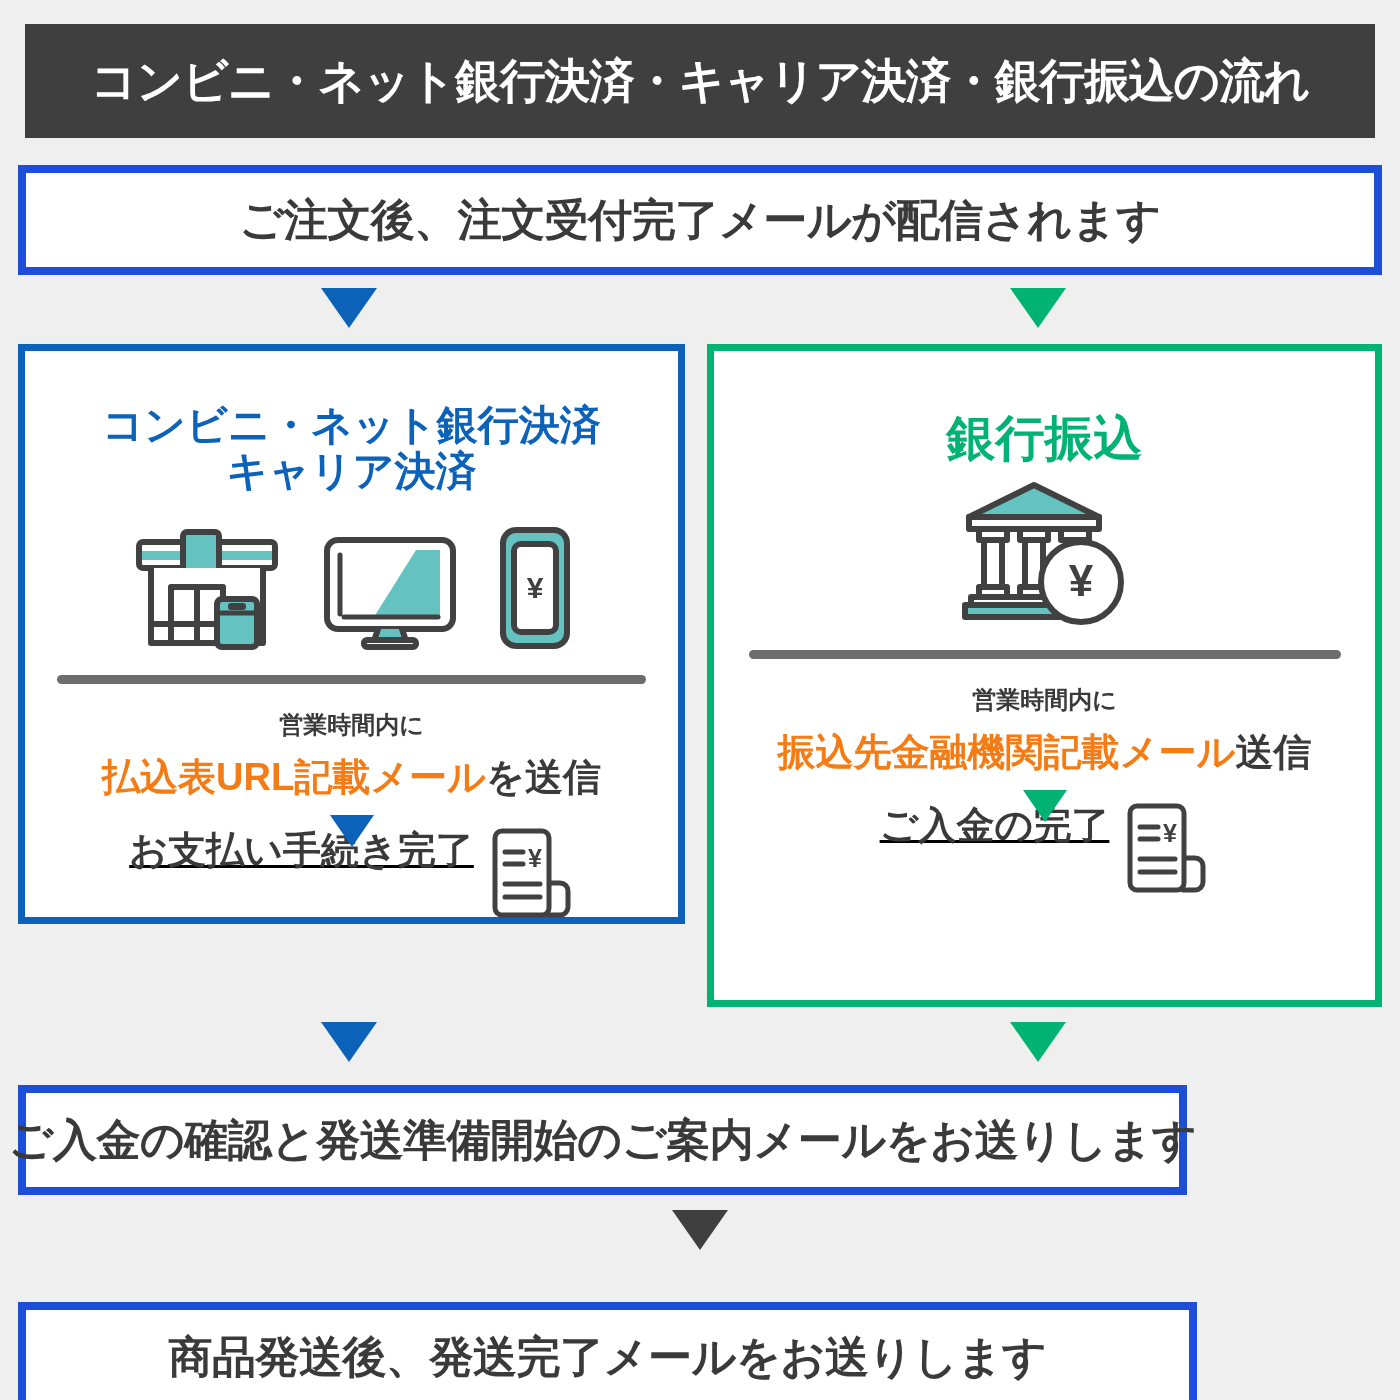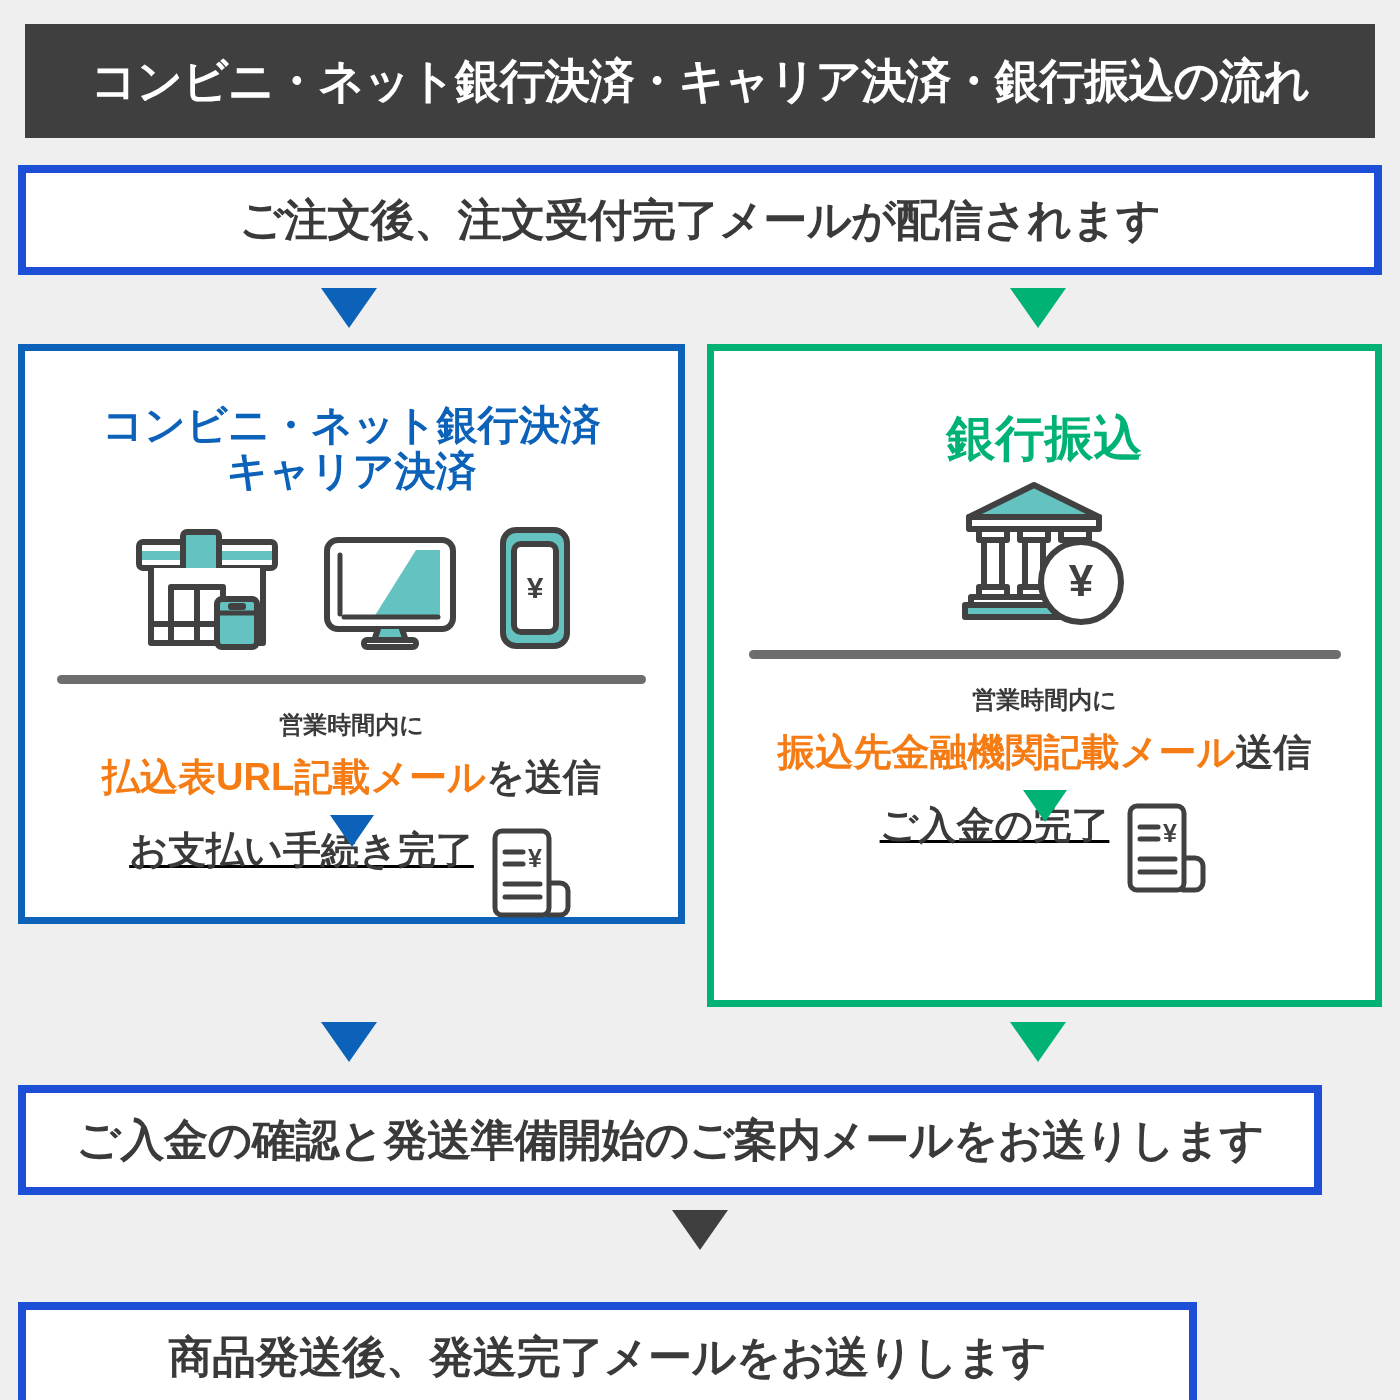--- a/index.html
+++ b/index.html
@@ -28,21 +28,21 @@
   .step-box{
     position:absolute;background:#ffffff;border:8px solid #1d4ed8;
     display:flex;align-items:center;justify-content:center;
     box-sizing:border-box;
   }
   .step-box .t{
     color:#3a3a3a;font-weight:bold;font-size:44px;white-space:nowrap;
     letter-spacing:-.5px;
   }
   #box-order{left:18px;top:165px;width:1364px;height:110px;}
-  #box-confirm{left:18px;top:1085px;width:1304px;height:110px;}
+  #box-confirm{left:18px;top:1085px;width:1169px;height:110px;}
   #box-shipped{left:18px;top:1270px;width:1179px;height:110px;margin-top:32px;}
 
   
   .tri{
     position:absolute;width:0;height:0;
     border-left:28px solid transparent;
     border-right:28px solid transparent;
   }
   .tri.blue{border-top:40px solid #0b62b8;}
   .tri.green{border-top:40px solid #00b274;}

